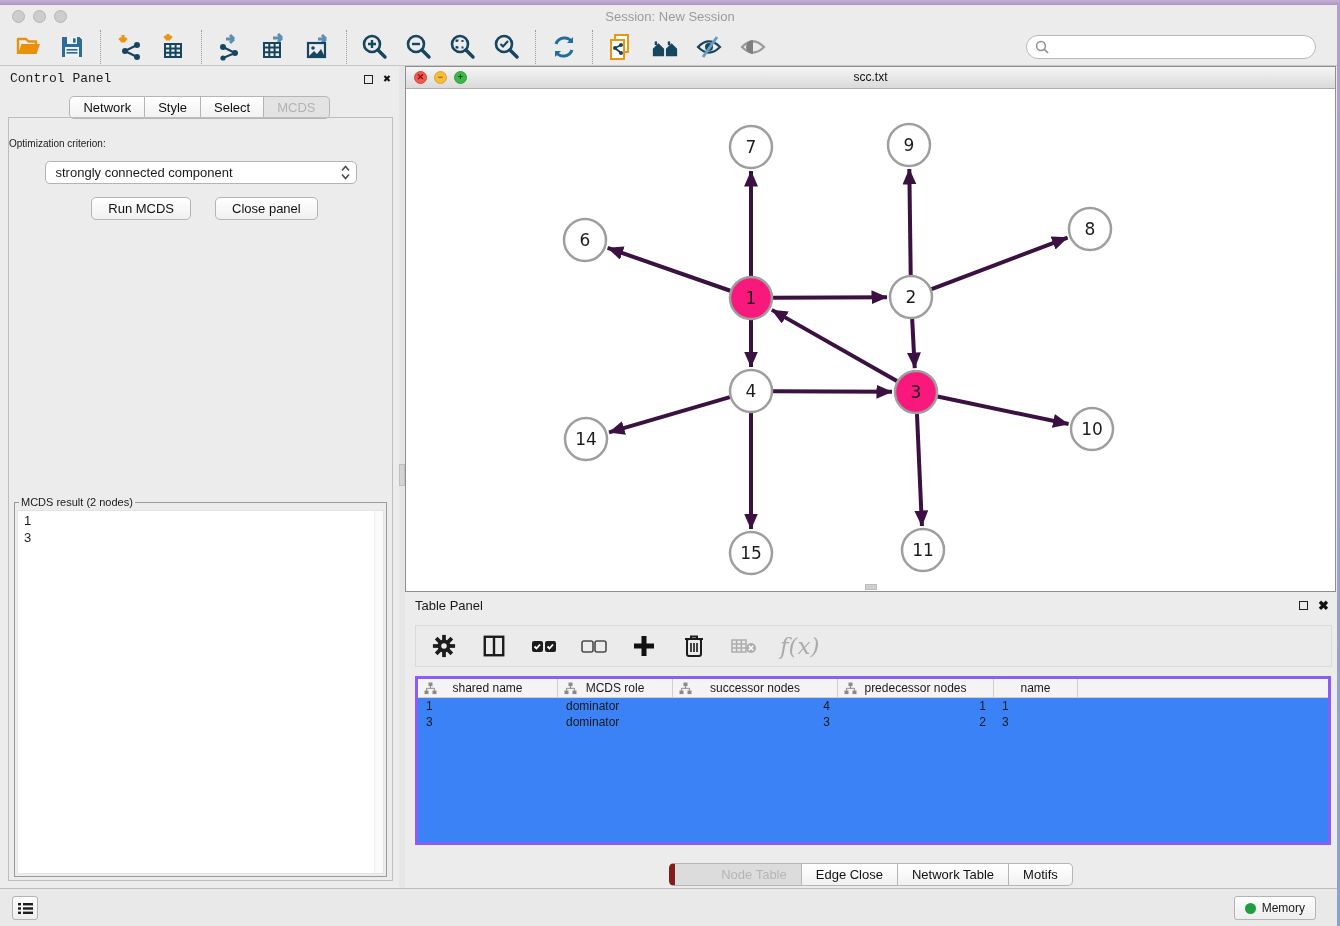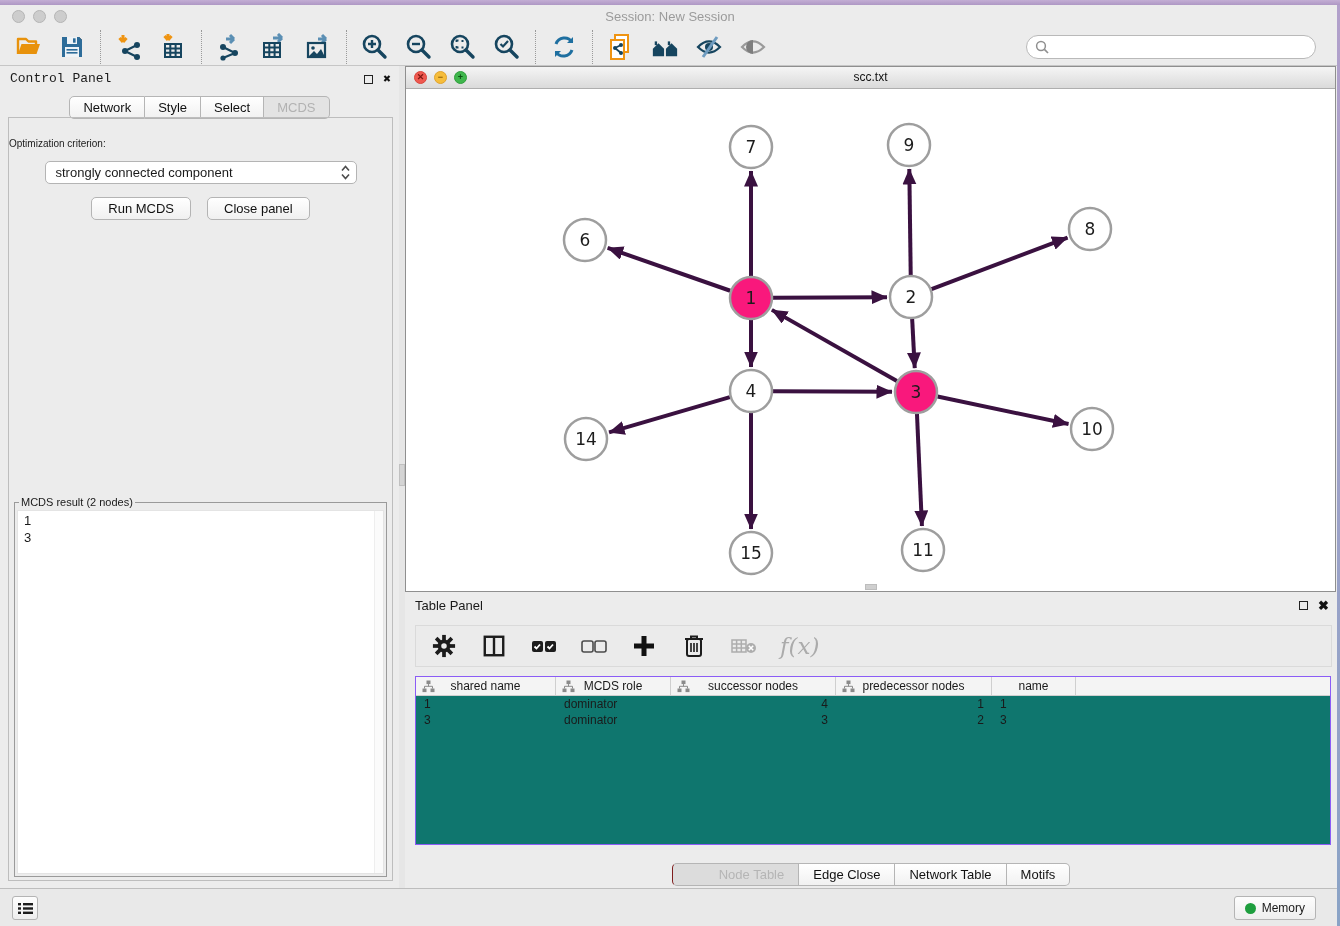--- a/index.html
+++ b/index.html
@@ -31,21 +31,21 @@
   .cp-tabs { position:absolute; top:30px; left:0; width:100%; display:flex; justify-content:center; }
   .tab { background:linear-gradient(#ffffff,#f1f1f1); border:1px solid #b5b5b5; border-left:none; padding:3px 13px; font-size:13px; color:#111; cursor:default; }
   .tab:first-child { border-left:1px solid #b5b5b5; border-radius:5px 0 0 5px; }
   .tab:last-child { border-radius:0 5px 5px 0; }
   .tab.active { background:#e3e3e3; color:#b2b2b2; }
   .cp-content { position:absolute; left:8px; right:6px; top:51px; bottom:7px; border:1px solid #bdbdbd; }
   .opt-label { text-align:left; margin-top:20px; font-size:10px; }
   .select-box { margin:12px auto 0; width:312px; height:23px; background:#fff; border:1px solid #b4b4b4; border-radius:5px; display:flex; align-items:center; padding:0 6px 0 10px; }
   .select-box .sel-text { flex:1; font-size:13px; }
   .btn-row { margin-top:13px; display:flex; justify-content:center; gap:16px; }
-  .btn { background:linear-gradient(#ffffff,#f0f0f0); border:1px solid #b4b4b4; border-radius:5px; padding:3px 16px; font-size:13px; color:#111; }
+  .btn { background:linear-gradient(#ffffff,#f0f0f0); border:1px solid #b4b4b4; border-radius:5px; padding:3px 16px; font-size:13px; color:#111;margin-left:8px; }
   .mcds-fieldset { position:absolute; left:5px; right:5px; top:378px; bottom:3px; border:1px solid #9a9a9a; padding:2px; }
   .mcds-fieldset legend { font-size:11px; padding:0 2px; margin-left:2px; }
   .result-list { position:relative; background:#fff; height:100%; font-size:13px; padding:1px 6px; border:1px solid #e4e4e4; }
   .result-list .ritem { line-height:17px; }
   .result-scroll { position:absolute; top:0; right:0; bottom:0; width:9px; background:#fbfbfb; border-left:1px solid #eee; }
 
   
   .vsplit { position:absolute; left:399px; top:0; width:6px; height:822px; background:#e6e6e6; }
   .vsplit .handle { position:absolute; top:398px; left:0; width:6px; height:22px; background:#d4d4d4; border:1px solid #c0c0c0; }
 
@@ -60,30 +60,30 @@
   .nlight.green { background:#3fb64c; border:1px solid #2f9e3c; color:#0c5214; }
   .net-title { text-align:center; line-height:21px; font-size:12px; color:#111; }
   .net-canvas { position:absolute; left:0; top:22px; right:0; bottom:0; background:#fff; }
   .net-canvas svg { position:absolute; left:0; top:0; }
   .canvas-handle { position:absolute; left:50%; bottom:1px; width:12px; height:6px; margin-left:-6px; background:#cfcfcf; border:1px solid #bdbdbd; }
 
   
   .table-panel { position:absolute; left:0; right:0; top:526px; bottom:0; }
   .tp-header { position:relative; height:26px; line-height:28px; padding:0 10px; }
   .tp-toolbar { position:absolute; left:10px; right:5px; top:33px; height:42px; border:1px solid #dadada; background:#ebebeb; display:flex; align-items:center; gap:22px; padding:0 14px; }
-  .tp-table { position:absolute; left:10px; right:6px; top:84px; bottom:43px; background:#0f766e; border:1px solid #8b5cf6; overflow:hidden; }
+  .tp-table { position:absolute; left:10px; right:6px; top:84px; bottom:43px; background:#3b82f6; border:3px solid #8b5cf6; overflow:hidden; }
   .thead { display:flex; height:19px; border-bottom:1px solid #cfcfcf; background:#f4f4f4; font-size:12px; }
   .th { display:flex; align-items:center; justify-content:center; gap:6px; border-right:1px solid #cfcfcf; position:relative; }
   .th .tree-ic { position:absolute; left:6px; top:3px; }
   .trow { display:flex; height:16px; font-size:12px; }
   .td { padding:0 8px; line-height:16px; white-space:nowrap; overflow:hidden; }
   .td.r { text-align:right; }
   .tp-tabs { position:absolute; left:0; right:0; bottom:2px; display:flex; justify-content:center; }
   .btab { background:linear-gradient(#ffffff,#f1f1f1); border:1px solid #b5b5b5; border-left:none; padding:3px 14px; font-size:13px; color:#111; }
-  .btab:first-child { border-left:1px solid #7f1d1d; border-radius:5px 0 0 5px;padding-left:46px; }
+  .btab:first-child { border-left:6px solid #7f1d1d; border-radius:5px 0 0 5px;padding-left:46px; }
   .btab:last-child { border-radius:0 5px 5px 0; }
   .btab.active { background:#dcdcdc; color:#b5b5b5; }
 
   
   .status-bar { position:absolute; left:0; bottom:0; right:0; height:38px; background:#e9e9e9; border-top:1px solid #bdbdbd; }
   .sb-btn { position:absolute; top:7px; height:24px; background:linear-gradient(#fdfdfd,#eeeeee); border:1px solid #b4b4b4; border-radius:3px; display:flex; align-items:center; justify-content:center; }
   .sb-left { left:12px; width:26px; }
   .sb-right { right:24px; padding:0 10px; gap:6px; font-size:12px; }
   .green-dot { width:11px; height:11px; border-radius:50%; background:#1e9e3e; }
 

